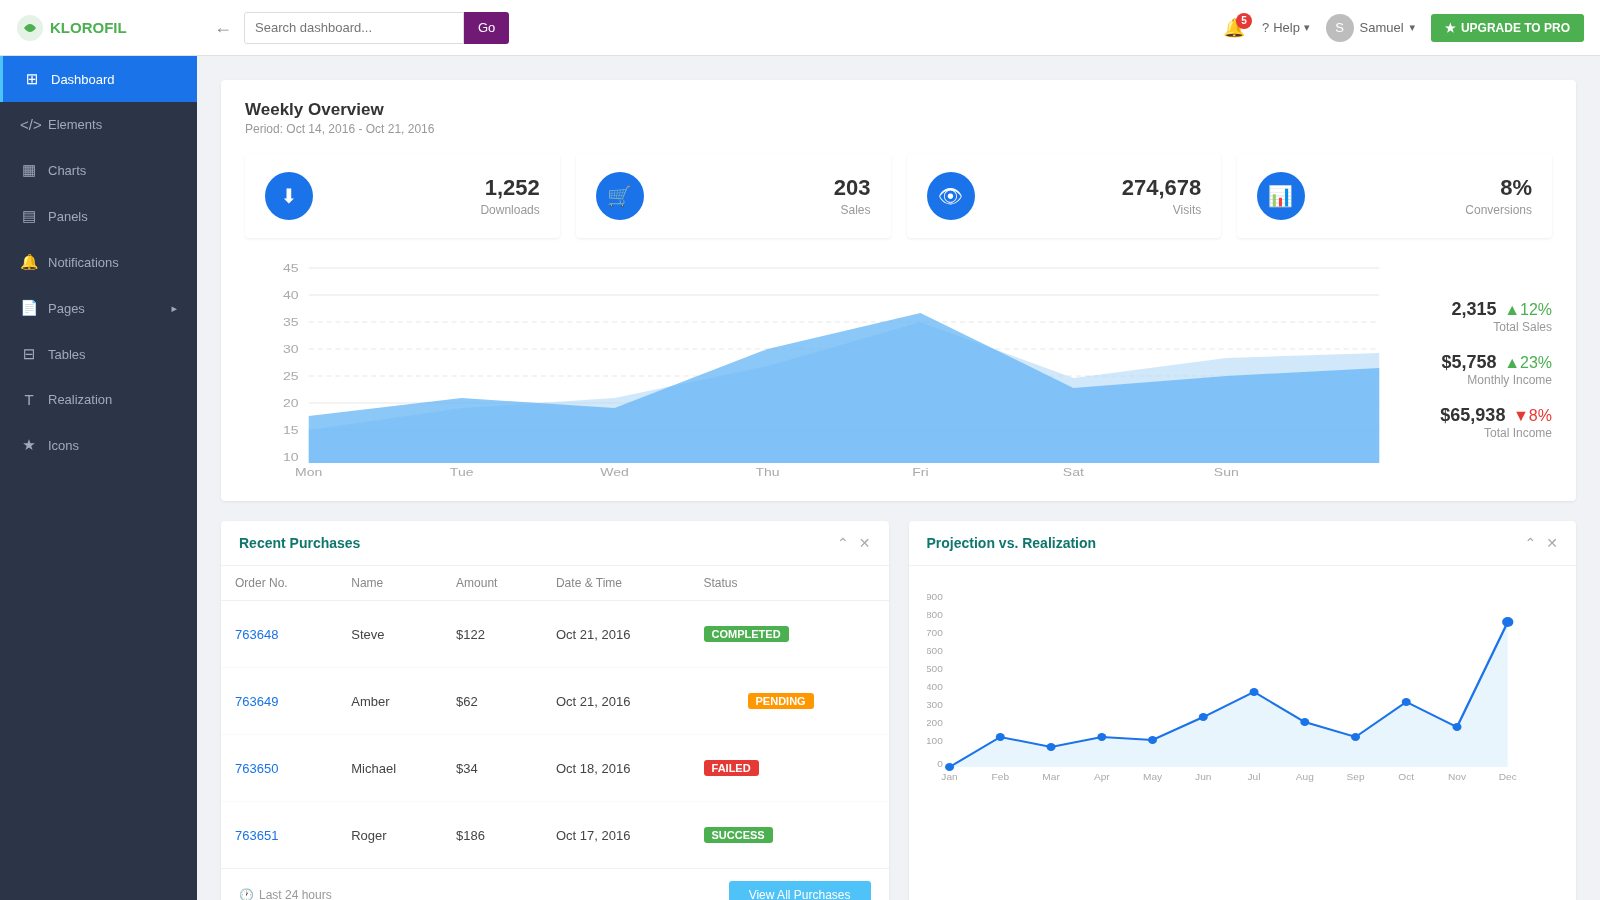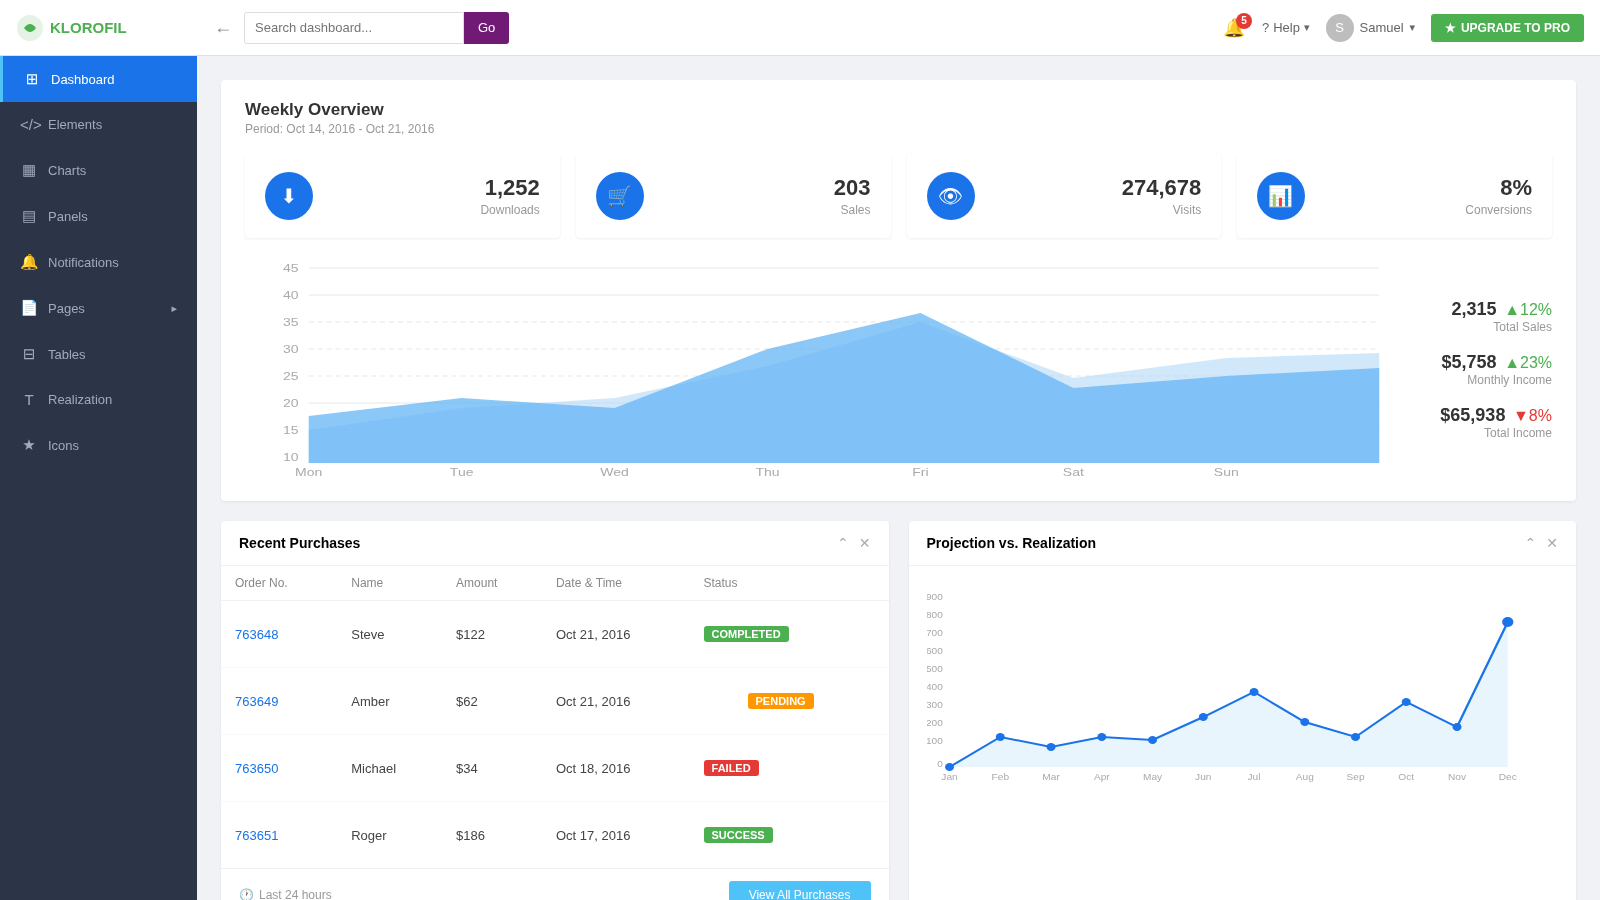--- a/index.html
+++ b/index.html
@@ -63,21 +63,21 @@
     .chart-stat-change.down { color: #e53935; }
     .chart-stat-label { font-size: 12px; color: #999; }
 
     
     .area-chart { width: 100%; height: 220px; }
 
     
     .bottom-row { display: grid; grid-template-columns: 1fr 1fr; gap: 20px; }
     .panel-card { background: #fff; border-radius: 4px; box-shadow: 0 1px 3px rgba(0,0,0,0.07); }
     .panel-header { display: flex; align-items: center; justify-content: space-between; padding: 14px 18px; border-bottom: 1px solid #f0f0f0; }
-    .panel-title { font-size: 14px; font-weight: 600; color: #000000; }
+    .panel-title { font-size: 14px; font-weight: 600; color: #0f766e; }
     .panel-controls { display: flex; gap: 10px; color: #aaa; }
     .panel-ctrl { cursor: pointer; font-size: 14px; background: none; border: none; color: #aaa; }
 
     
     .purchases-table { width: 100%; border-collapse: collapse; }
     .purchases-table th { padding: 10px 14px; text-align: left; font-size: 12px; color: #888; font-weight: 400; border-bottom: 1px solid #f0f0f0; }
     .purchases-table td { padding: 25px 14px; font-size: 13px; color: #444; border-bottom: 1px solid #f9f9f9; }
     .purchases-table tr:last-child td { border-bottom: none; }
     .order-link { color: #1a73e8; text-decoration: none; }
     .status-badge { padding: 2px 8px; border-radius: 3px; font-size: 11px; font-weight: 600; color: #fff; display: inline-block; }

